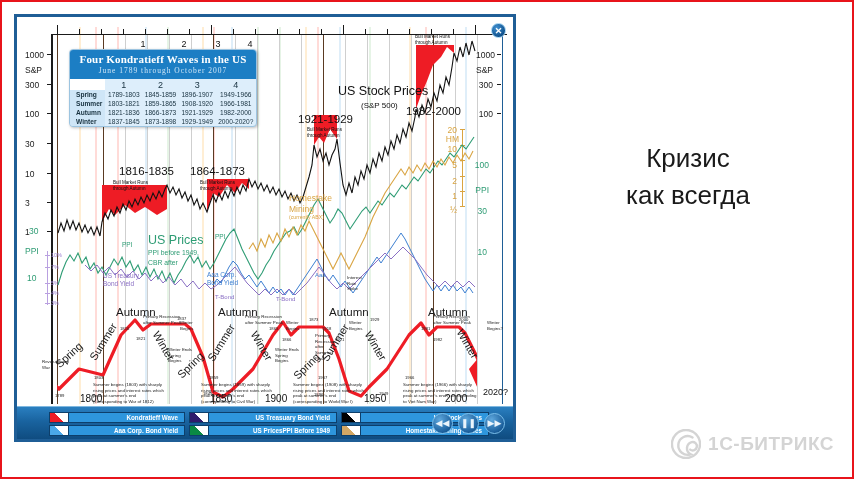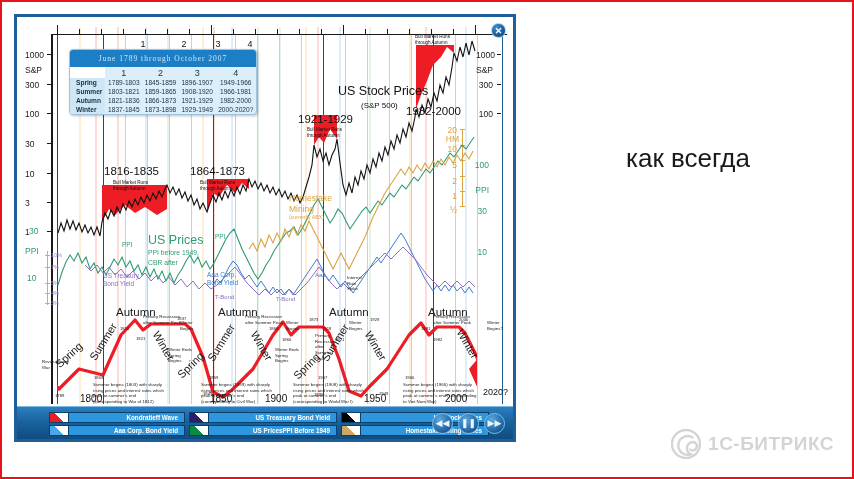--- a/index.html
+++ b/index.html
@@ -325,20 +325,21 @@
         <polyline fill="none" stroke="#ee1c25" stroke-width="3.2" stroke-linejoin="round" stroke-linecap="round" points="22,352 42,372 62,352 86,358 104,318 118,303 126,313 134,307 168,307 174,312 186,340 196,375 206,380 216,372
                   236,352 256,318 266,305 274,318 282,310 306,310 312,316 322,342 332,374 344,379 352,370 370,352 392,318
                   404,306 412,318 420,310 442,310 448,316 458,336 468,358"></polyline>
 
         <polygon points="462,340 477,370 466,364 461,372 452,352" fill="#ee1c25"></polygon>
       </g>
     </svg>
 
     <div id="kwave-table">
       <div id="kwave-head">
+        <div id="kwave-title">Four Kondratieff Waves in the US</div>
         <div id="kwave-sub">June 1789 through October 2007</div>
       </div>
       <table>
         <tbody>
             <tr class="colhdr">
           <th></th>
           <th class="colnum">1</th>
           <th class="colnum">2</th>
           <th class="colnum">3</th>
           <th class="colnum">4</th>
@@ -373,21 +374,21 @@
         </tr>
       </tbody>
         </table>
     </div>
 
     <div class="cyclenum" style="left:126px; top:22px;">1</div>
     <div class="cyclenum" style="left:167px; top:22px;">2</div>
     <div class="cyclenum" style="left:201px; top:22px;">3</div>
     <div class="cyclenum" style="left:233px; top:22px;">4</div>
 
-    <div class="ann era-title" style="left:87px; top:148px;text-align:right;">1816-1835</div>
+    <div class="ann era-title" style="left:102px; top:148px;text-align:right;">1816-1835</div>
     <div class="ann era-sub" style="left:96px; top:163px;">
       <span>Bull Market Runs</span><br>
       <span>through Autumn</span>
     </div>
 
     <div class="ann era-title" style="left:173px; top:148px;">1864-1873</div>
     <div class="ann era-sub" style="left:183px; top:163px;">
       <span>Bull Market Runs</span><br>
       <span>through Autumn</span>
     </div>
@@ -565,20 +566,21 @@
     <div id="media-ctrls">
       <div class="mbtn">◀◀</div>
       <div class="mbtn">❚❚</div>
       <div class="mbtn">▶▶</div>
     </div>
   </div>
 
 </div>
 
 <div id="quote">
+  <div>Кризис</div>
   <div>как всегда</div>
 </div>
 
 <div id="logo">
   <svg id="logo-mark" viewBox="0 0 32 32">
     <circle cx="16" cy="16" r="15" fill="none" stroke="#d2d2d2" stroke-width="2.6"></circle>
     <path d="M23 9 a10 10 0 1 0 -2 18 a7 7 0 0 1 1 -13 a4.5 4.5 0 1 1 -1.5 8" fill="none" stroke="#d2d2d2" stroke-width="2.6" stroke-linecap="round"></path>
   </svg>
   <span id="logo-text">1C-БИТРИКС</span>
 </div>

